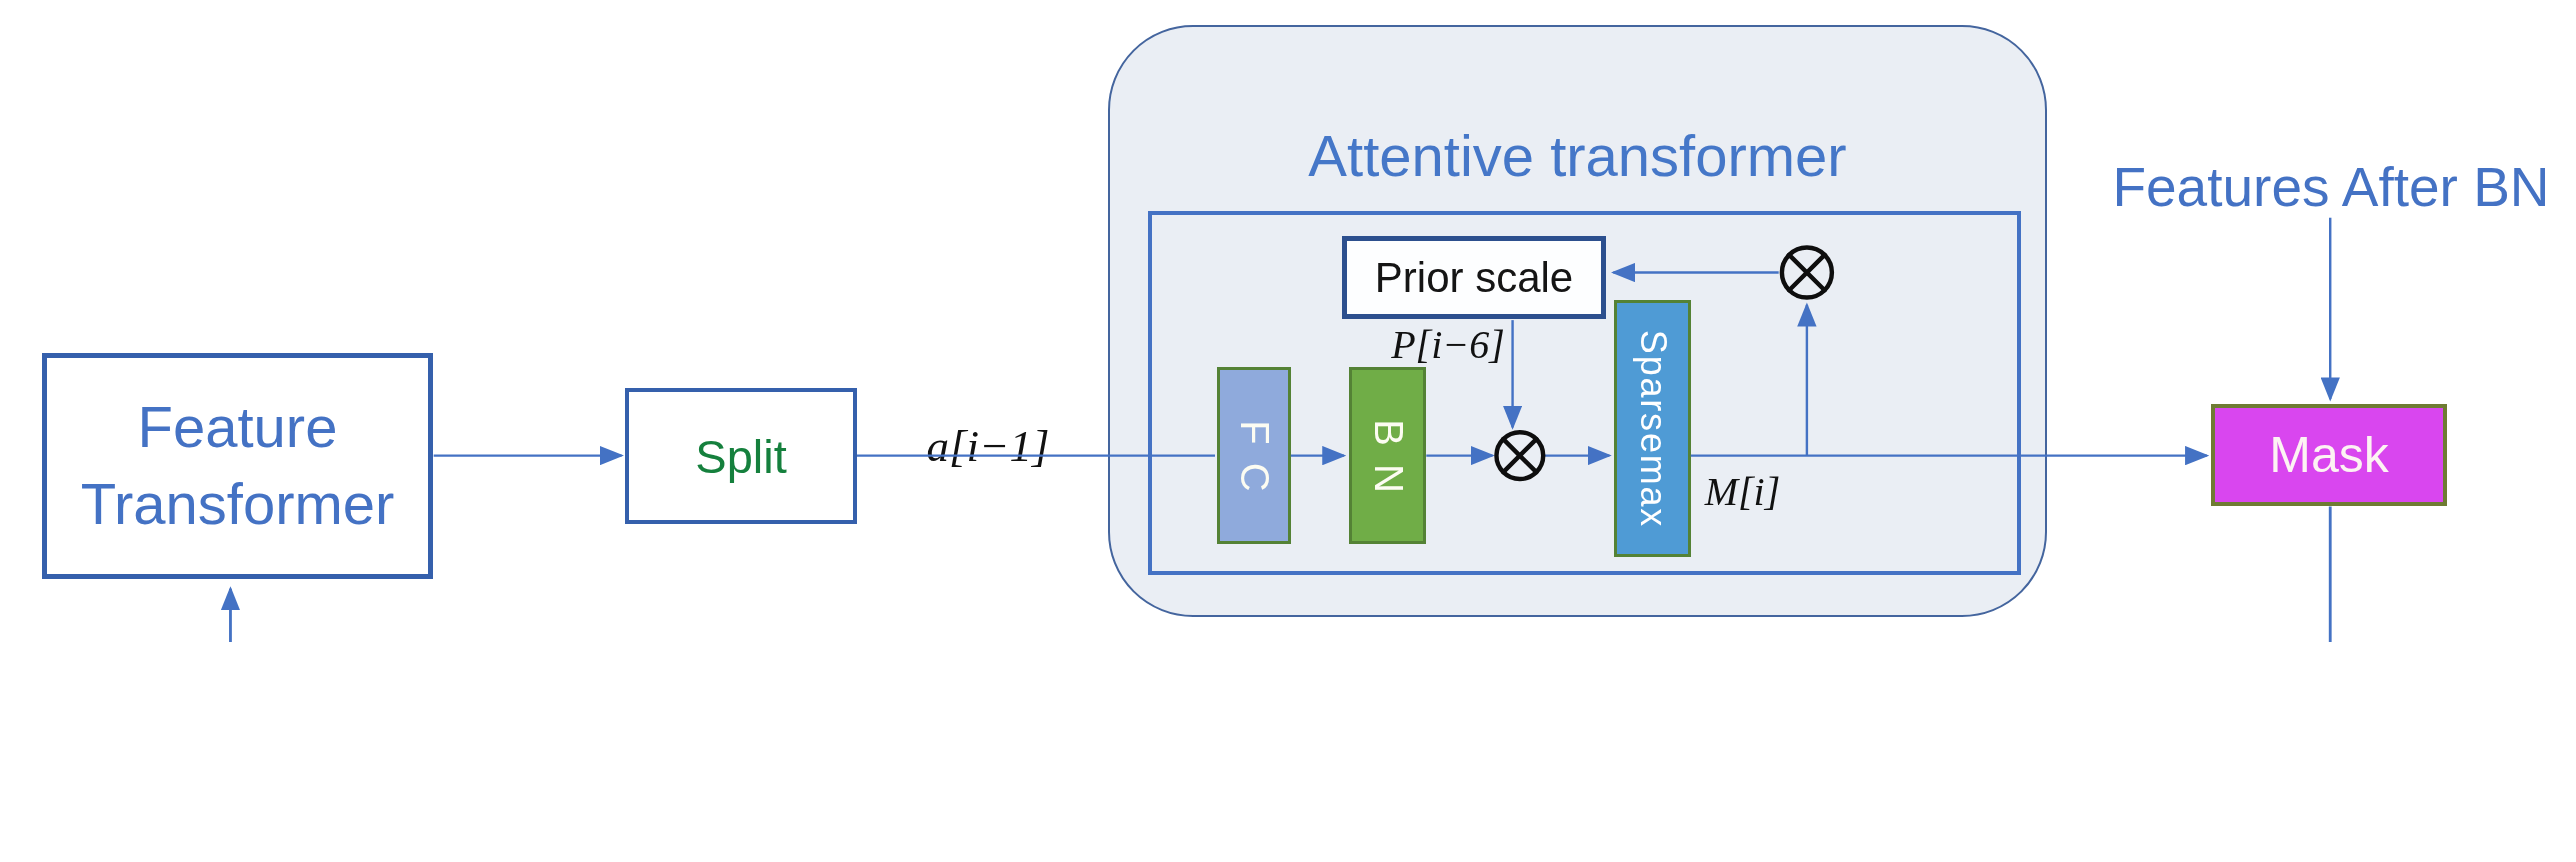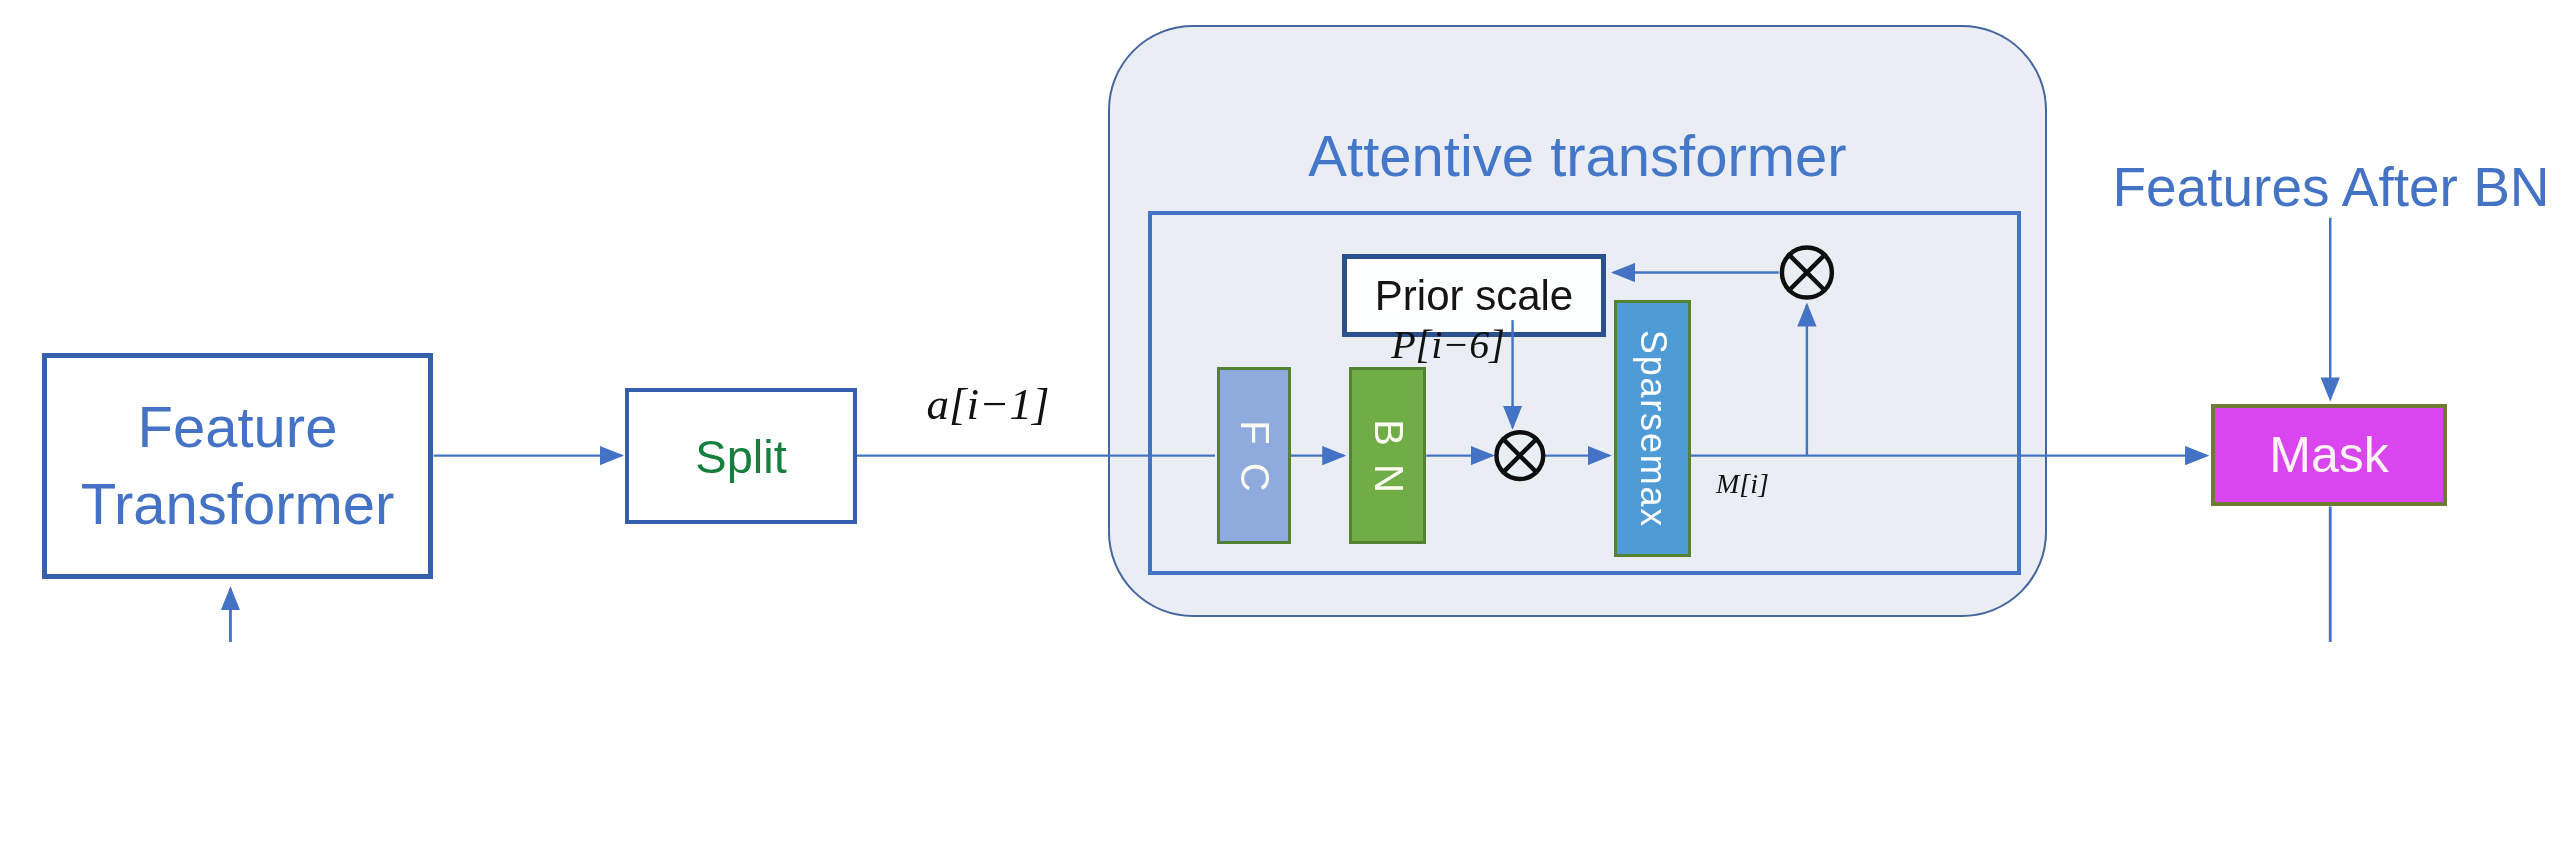--- a/index.html
+++ b/index.html
@@ -38,21 +38,21 @@
     color:#4577C8;font-size:58px;white-space:nowrap;
   }
   #inner-box{
     left:1148px;top:211px;width:873px;height:364px;
     border:4.8px solid #4472C4;background:transparent;
   }
   #prior-node{
     left:1342px;top:236px;width:264px;height:83px;
     background:#FDFEFF;border:5.6px solid #2C4F8E;
     display:flex;align-items:center;justify-content:center;
-    color:#151515;font-size:42px;white-space:nowrap;margin-top:18px;
+    color:#151515;font-size:42px;white-space:nowrap;
   }
 
   
   .layer{border:3.2px solid #548235;}
   #fc-node  {left:1217px;top:367px;width:74px;height:177px;background:#8FAADC;}
   #bn-node  {left:1349px;top:367px;width:77px;height:177px;background:#70AD47;}
   #sparse-node{left:1614px;top:300px;width:77px;height:257px;background:#4F9BD5;}
   .vlabel{
     position:absolute;left:50%;top:50%;
     transform:translate(-50%,-50%) rotate(90deg);
@@ -67,23 +67,23 @@
     background:#d946ef;border:4px solid #6F7B33;
     display:flex;align-items:center;justify-content:center;
     color:#FDF3F3;font-size:50px;
   }
 
   
   .mathlabel{
     font-family:"Liberation Serif", serif;font-style:italic;
     color:#111111;text-align:center;white-space:nowrap;
   }
-  #label-a   {left:883px;top:378px;width:210px;font-size:45px;}
+  #label-a   {left:883px;top:420px;width:210px;font-size:45px;}
   #label-p   {left:1355px;top:321px;width:186px;font-size:40px;}
-  #label-m   {left:1694px;top:468px;width:97px;font-size:28px;}
+  #label-m   {left:1694px;top:468px;width:97px;font-size:40px;}
   #label-fab {
     left:2065px;top:155px;width:532px;
     color:#4472C4;font-size:55px;text-align:center;white-space:nowrap;
   }
 
   
   #connectors{left:0;top:0;pointer-events:none;}
 </style>
 </head>
 <body>

